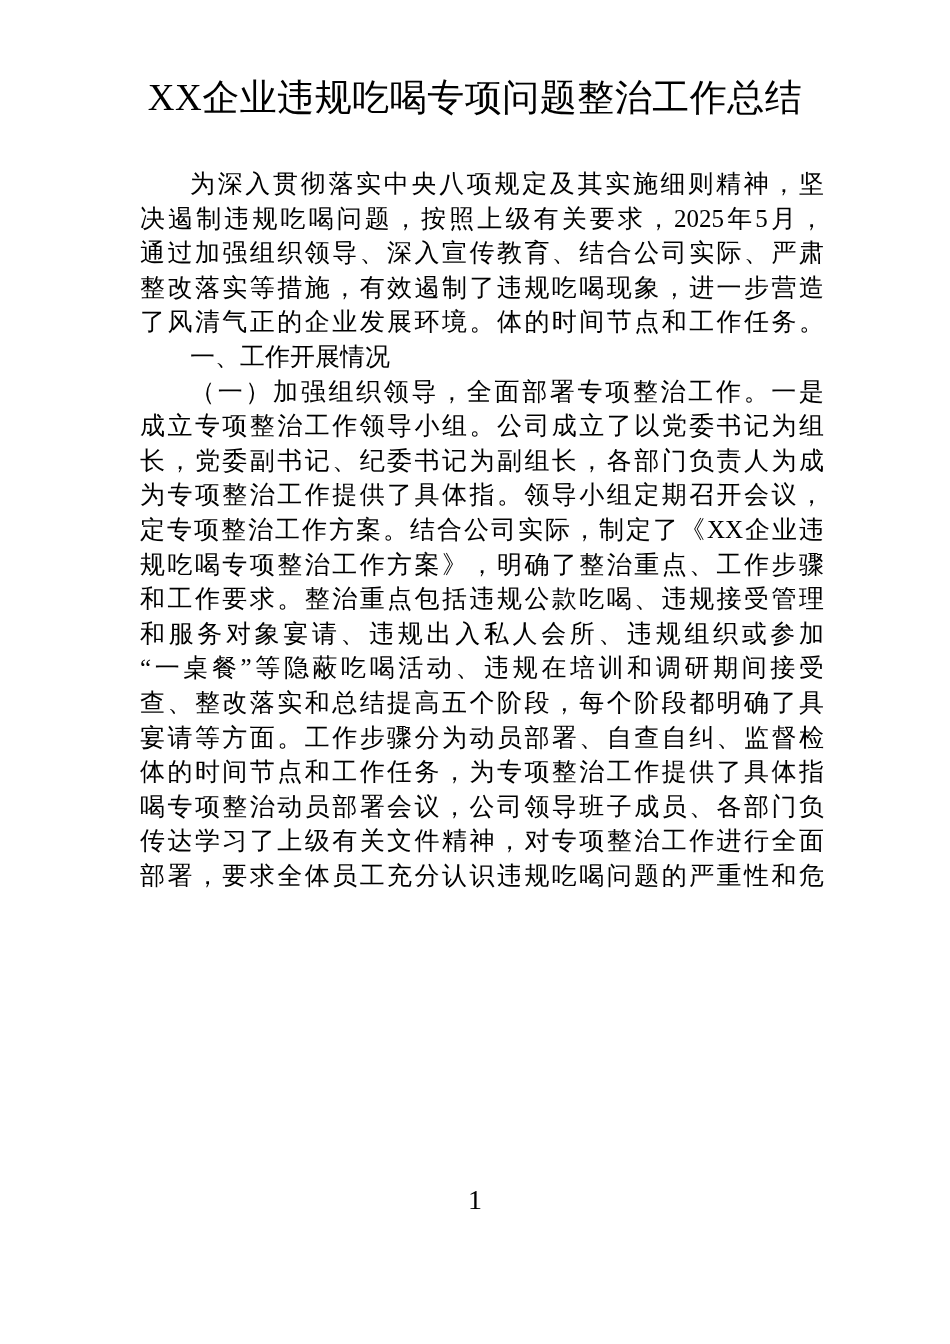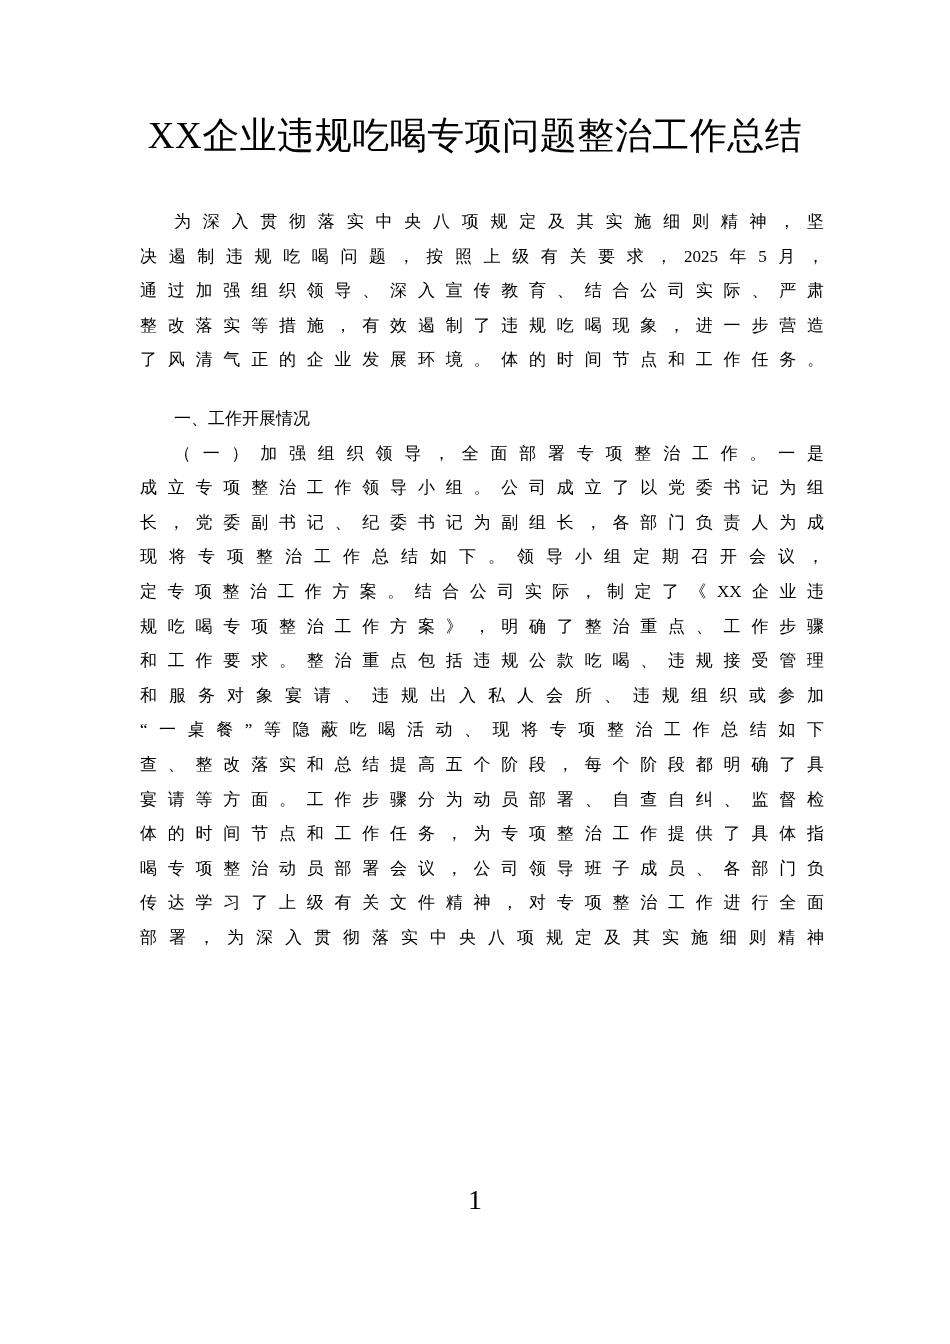--- a/index.html
+++ b/index.html
@@ -12,45 +12,44 @@
     width: 950px;
     height: 1344px;
     background: #ffffff;
     color: #000000;
     font-family: "Liberation Serif", serif;
     overflow: hidden;
     margin: 0 auto;
   }
   .doc-title {
     margin: 0;
-    padding-top: 114px;
+    padding-top: 76px;
     font-size: 37px;
     line-height: 44px;
     font-weight: normal;
     text-align: center;
     letter-spacing: 0.5px;
   }
   .doc-body {
     margin: 47px 126px 0 140px; 
-    font-size: 17px;
+    font-size: 25px;
     line-height: 34.6px;
     text-align: justify;
   }
   .line {
     text-align: justify;
     text-align-last: justify;
     text-justify: inter-character;
     white-space: normal;
   }
   .line.indent {
     text-indent: 2em;
   }
   .line.no-stretch {
     text-align-last: left;
-    margin-top: 24px;
   }
   .page-number {
     position: absolute;
     top: 1183px;
     left: 0;
     width: 100%;
     text-align: center;
     font-size: 28px;
     line-height: 34px;
   }
@@ -64,28 +63,28 @@
   <div class="doc-body">
       <div class="line indent">为深入贯彻落实中央八项规定及其实施细则精神，坚</div>
       <div class="line">决遏制违规吃喝问题，按照上级有关要求，2025年5月，</div>
       <div class="line">通过加强组织领导、深入宣传教育、结合公司实际、严肃</div>
       <div class="line">整改落实等措施，有效遏制了违规吃喝现象，进一步营造</div>
       <div class="line">了风清气正的企业发展环境。体的时间节点和工作任务。</div>
       <div class="line indent no-stretch">一、工作开展情况</div>
       <div class="line indent">（一）加强组织领导，全面部署专项整治工作。一是</div>
       <div class="line">成立专项整治工作领导小组。公司成立了以党委书记为组</div>
       <div class="line">长，党委副书记、纪委书记为副组长，各部门负责人为成</div>
-      <div class="line">现将专项整治工作总结如下。领导小组定期召开会议，</div>
+      <div class="line">为专项整治工作提供了具体指。领导小组定期召开会议，</div>
       <div class="line">定专项整治工作方案。结合公司实际，制定了《XX企业违</div>
       <div class="line">规吃喝专项整治工作方案》，明确了整治重点、工作步骤</div>
       <div class="line">和工作要求。整治重点包括违规公款吃喝、违规接受管理</div>
       <div class="line">和服务对象宴请、违规出入私人会所、违规组织或参加</div>
-      <div class="line">“一桌餐”等隐蔽吃喝活动、现将专项整治工作总结如下</div>
+      <div class="line">“一桌餐”等隐蔽吃喝活动、违规在培训和调研期间接受</div>
       <div class="line">查、整改落实和总结提高五个阶段，每个阶段都明确了具</div>
       <div class="line">宴请等方面。工作步骤分为动员部署、自查自纠、监督检</div>
       <div class="line">体的时间节点和工作任务，为专项整治工作提供了具体指</div>
       <div class="line">喝专项整治动员部署会议，公司领导班子成员、各部门负</div>
       <div class="line">传达学习了上级有关文件精神，对专项整治工作进行全面</div>
-      <div class="line">部署，为深入贯彻落实中央八项规定及其实施细则精神</div>
+      <div class="line">部署，要求全体员工充分认识违规吃喝问题的严重性和危</div>
     </div>
 
   <div class="page-number">1</div>
 </div>
 
 </body></html>

